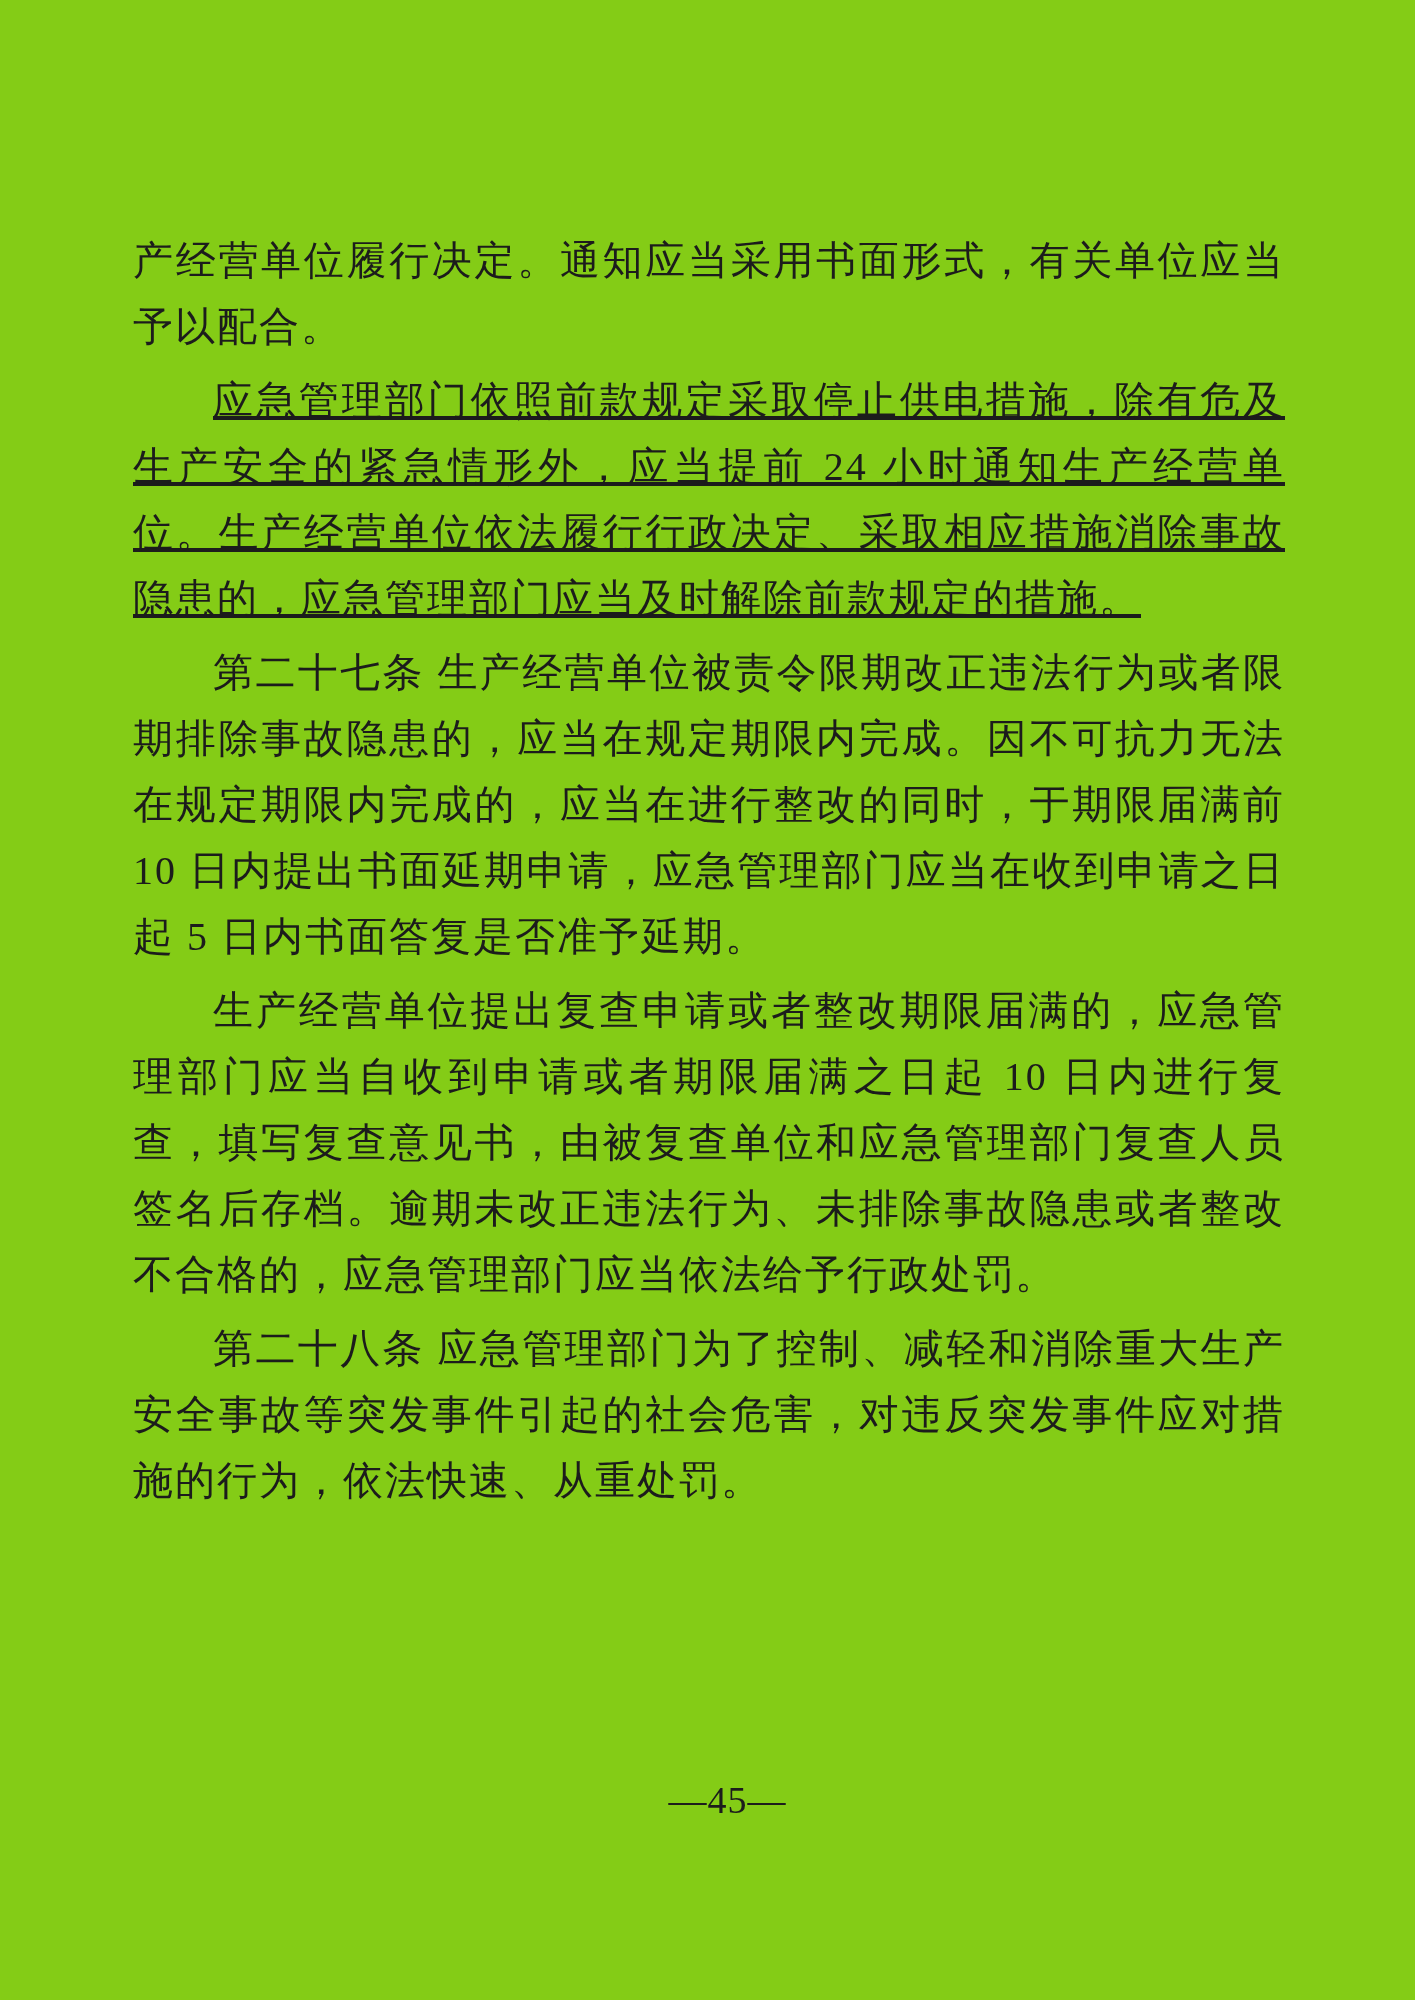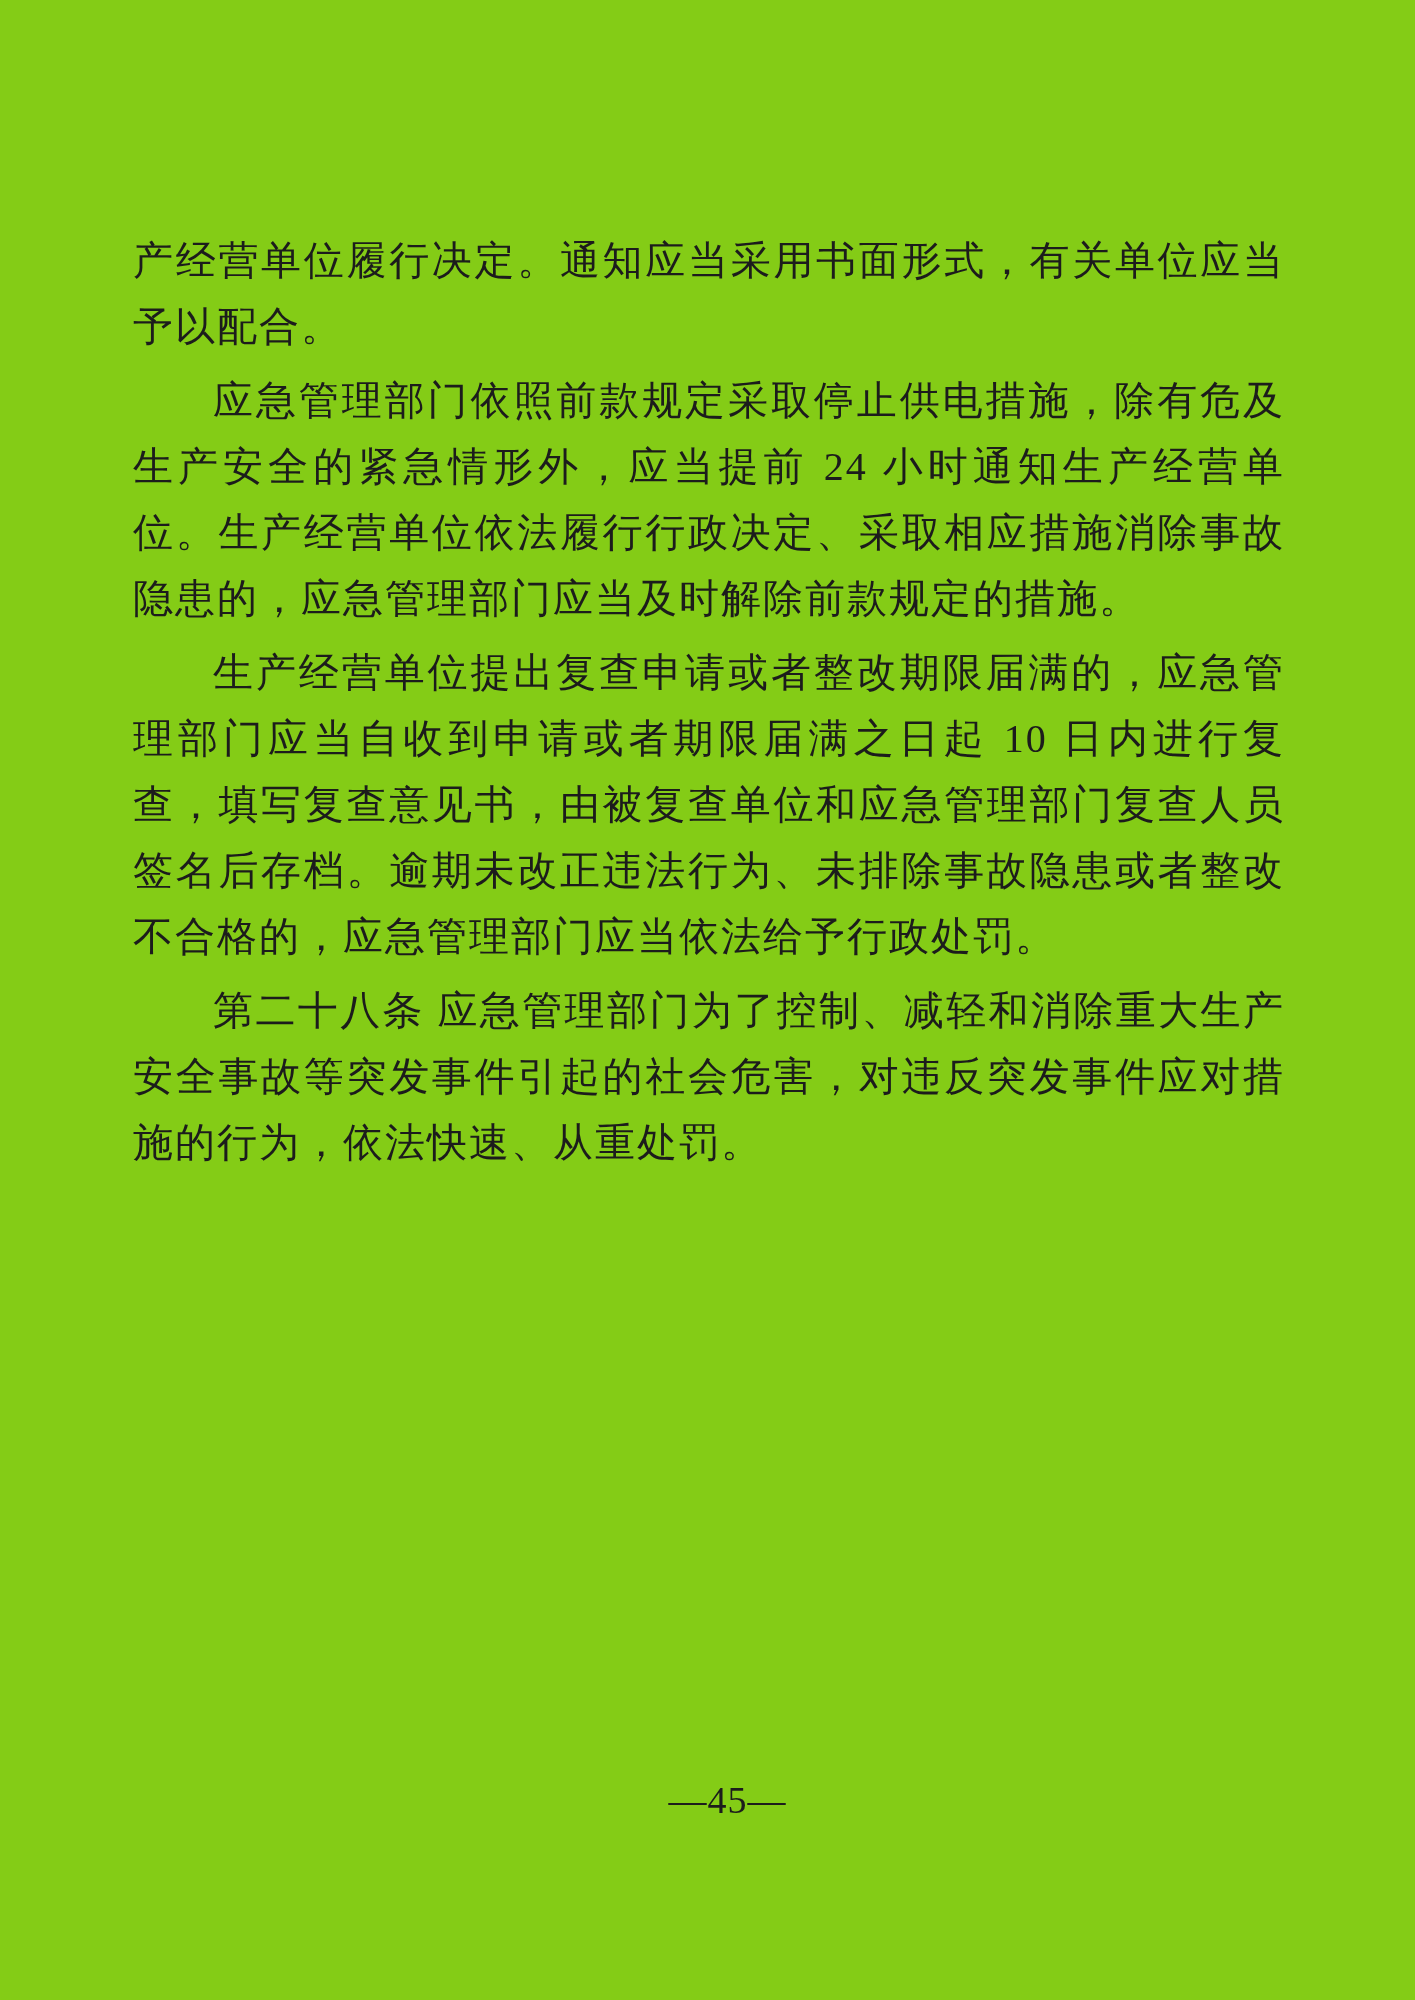--- a/index.html
+++ b/index.html
@@ -46,18 +46,19 @@
     letter-spacing: 1px;
     color: #1c1c1c;
   }
 </style>
 </head>
 <body>
 
 <div class="page" style="background: #84cc16;">
   <div class="content" id="document-body">
       <p class="para" style="color: rgb(28, 28, 28);">产经营单位履行决定。通知应当采用书面形式，有关单位应当予以配合。</p>
-      <p class="para indent" style="color: rgb(28, 28, 28);">应急管理部门依照前款规定采取停止供电措施，除有危及生产安全的紧急情形外，应当提前 24 小时通知生产经营单位。生产经营单位依法履行行政决定、采取相应措施消除事故隐患的，应急管理部门应当及时解除前款规定的措施。</p>
+      <p class="para indent" style="color: rgb(28, 28, 28); text-decoration: underline;">应急管理部门依照前款规定采取停止供电措施，除有危及生产安全的紧急情形外，应当提前 24 小时通知生产经营单位。生产经营单位依法履行行政决定、采取相应措施消除事故隐患的，应急管理部门应当及时解除前款规定的措施。</p>
+      <p class="para indent" style="color: rgb(28, 28, 28);">第二十七条 生产经营单位被责令限期改正违法行为或者限期排除事故隐患的，应当在规定期限内完成。因不可抗力无法在规定期限内完成的，应当在进行整改的同时，于期限届满前 10 日内提出书面延期申请，应急管理部门应当在收到申请之日起 5 日内书面答复是否准予延期。</p>
       <p class="para indent" style="color: rgb(28, 28, 28);">生产经营单位提出复查申请或者整改期限届满的，应急管理部门应当自收到申请或者期限届满之日起 10 日内进行复查，填写复查意见书，由被复查单位和应急管理部门复查人员签名后存档。逾期未改正违法行为、未排除事故隐患或者整改不合格的，应急管理部门应当依法给予行政处罚。</p>
       <p class="para indent" style="color: rgb(28, 28, 28);">第二十八条 应急管理部门为了控制、减轻和消除重大生产安全事故等突发事件引起的社会危害，对违反突发事件应对措施的行为，依法快速、从重处罚。</p>
     </div>
   <div class="page-number" style="color: rgb(28, 28, 28); padding-left: 20px;">—45—</div>
 </div>
 
 </body></html>

